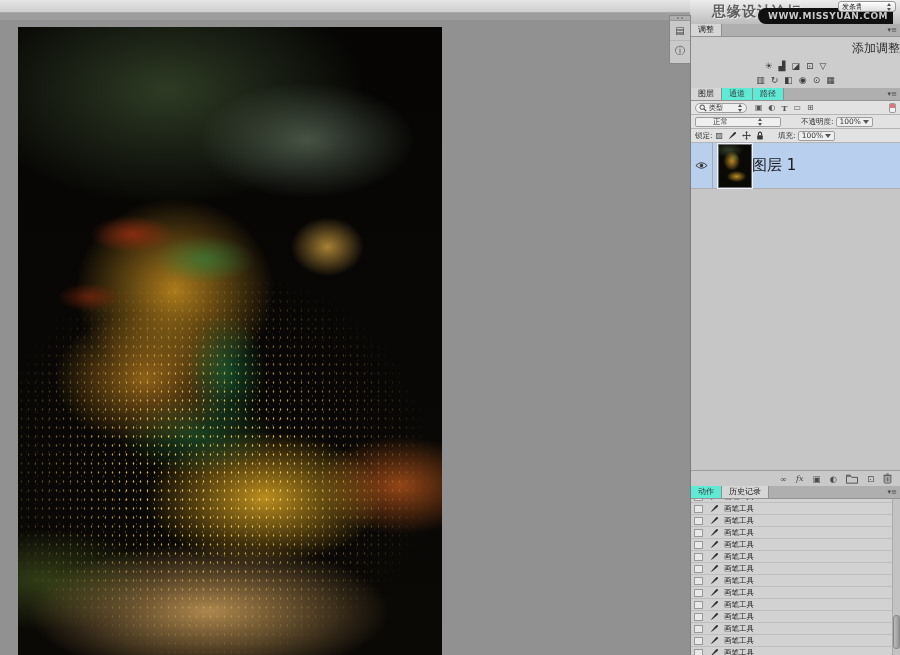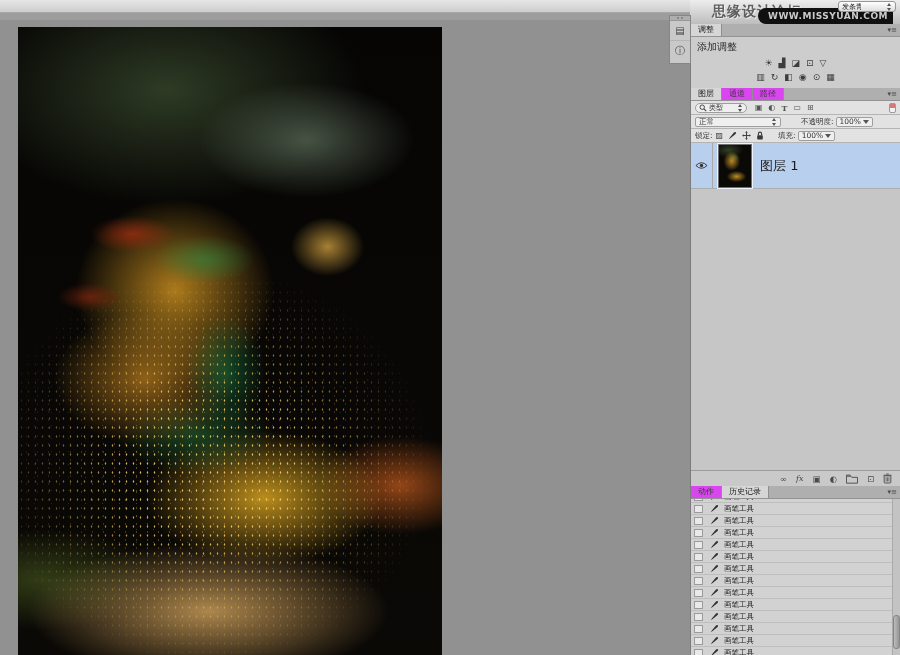--- a/index.html
+++ b/index.html
@@ -76,64 +76,64 @@
   .dock-head i { width:2px; height:2px; background:#7c7c7c; border-radius:50%; }
   .dock-btn { height:20px; display:flex; align-items:center; justify-content:center;
         font-size:10px; color:#3f3f3f; border-bottom:1px solid #b5b5b5; }
 
   
   .panel { position:absolute; left:0; width:210px; background:#cdcdcd;
            border-left:1px solid #7c7c7c; }
   .tabbar { height:13px; background:#afafaf; border-bottom:1px solid #939393;
             display:flex; align-items:center; position:relative; }
   .tab { height:12px; line-height:12px; padding:0 7px; font-size:8px; color:#3a3a3a;
-         background:#d946ef; border-right:1px solid #8f8f8f; }
+         background:#5eead4; border-right:1px solid #8f8f8f; }
   .tab.active { background:#d6d6d6; color:#1d1d1d; }
   .panel-menu { position:absolute; right:3px; top:2px; font-size:7px; color:#4a4a4a; }
 
   
   .adj-panel { top:24px; height:64px; }
-  .adj-label { font-size:10px; color:#2e2e2e; margin:3px 0 1px 6px; }
+  .adj-label { font-size:12px; color:#2e2e2e; margin:3px 0 1px 6px;text-align:right; }
   .adj-row { text-align:center; line-height:12px; }
   .adj-icon { display:inline-block; margin:0 3px; font-size:9px; color:#3c3c3c; }
 
   
   .layers-panel { top:88px; height:398px; background:#c6c6c6; }
   .ctl-row { height:14px; background:#e2e2e2; border-bottom:1px solid #b4b4b4;
              display:flex; align-items:center; padding:0 4px; font-size:7.5px; color:#333; }
   .kind-box { display:flex; align-items:center; gap:2px; width:52px; height:10px;
               background:#efefef; border:1px solid #9e9e9e; border-radius:5px;
               padding:0 3px; font-size:7px; }
   .flt-icons { display:flex; align-items:center; gap:6px; margin-left:8px; font-size:8px;
                color:#555; }
   .flt-type { font-weight:bold; font-family:"DejaVu Serif","Liberation Serif",serif; }
   .flt-toggle { margin-left:auto; width:7px; height:10px; border:1px solid #9a9a9a;
                 border-radius:2px; background:linear-gradient(#d77 0 45%, #f2f2f2 45%); }
   .select-box { display:flex; align-items:center; width:86px; height:10px; background:#efefef;
-                border:1px solid #9e9e9e; border-radius:2px; padding:0 3px; font-size:7.5px; }
+                border:1px solid #9e9e9e; border-radius:2px; padding:0 17px; font-size:7.5px; }
   .select-box .sel-label { flex:1; }
   .val-box { display:flex; align-items:center; gap:2px; height:10px; background:#efefef;
              border:1px solid #9e9e9e; border-radius:2px; padding:0 3px; font-size:7.5px; }
   .lbl { margin-left:20px; margin-right:2px; }
   .lock-icons { display:flex; align-items:center; gap:5px; margin-left:3px; color:#444;
                 font-size:8px; }
   .layer-list { position:relative; }
   .layer-row { height:46px; display:flex; align-items:center; border-bottom:1px solid #adadad; }
   .layer-row.selected { background:#b9cfee; }
   .eye-cell { width:22px; align-self:stretch; display:flex; align-items:center;
               justify-content:center; border-right:1px solid #a8a8a8; }
   .thumb { width:34px; height:44px; margin-left:5px; border:1px solid #6f6f6f;
            background-color:#0b0906;
            background-image:
              radial-gradient(ellipse 12px 14px at 40% 38%, rgba(195,142,40,.95), transparent 70%),
              radial-gradient(ellipse 8px 6px at 46% 30%, rgba(40,135,60,.6), transparent 70%),
              radial-gradient(ellipse 14px 8px at 55% 75%, rgba(215,165,42,.85), transparent 70%),
              radial-gradient(ellipse 20px 10px at 30% 12%, rgba(52,66,40,.95), transparent 75%); }
   .layer-row.selected .thumb { outline:1px solid #eef3fb; }
-  .layer-name { font-size:13px; color:#1c1c1c; margin-left:8px; }
+  .layer-name { font-size:15px; color:#1c1c1c; }
   .layer-name.italic { font-style:italic; }
   .layer-lock { margin-left:auto; margin-right:7px; }
   .layers-footer { position:absolute; left:0; bottom:0; width:210px; height:16px;
                    background:#c9c9c9; border-top:1px solid #9c9c9c; display:flex;
                    align-items:center; justify-content:flex-end; gap:9px; padding-right:9px;
                    font-size:8.5px; color:#4a4a4a; }
   .fx { font-style:italic; font-weight:normal; font-size:8px;
         font-family:"DejaVu Serif","Liberation Serif",serif; }
 
   

